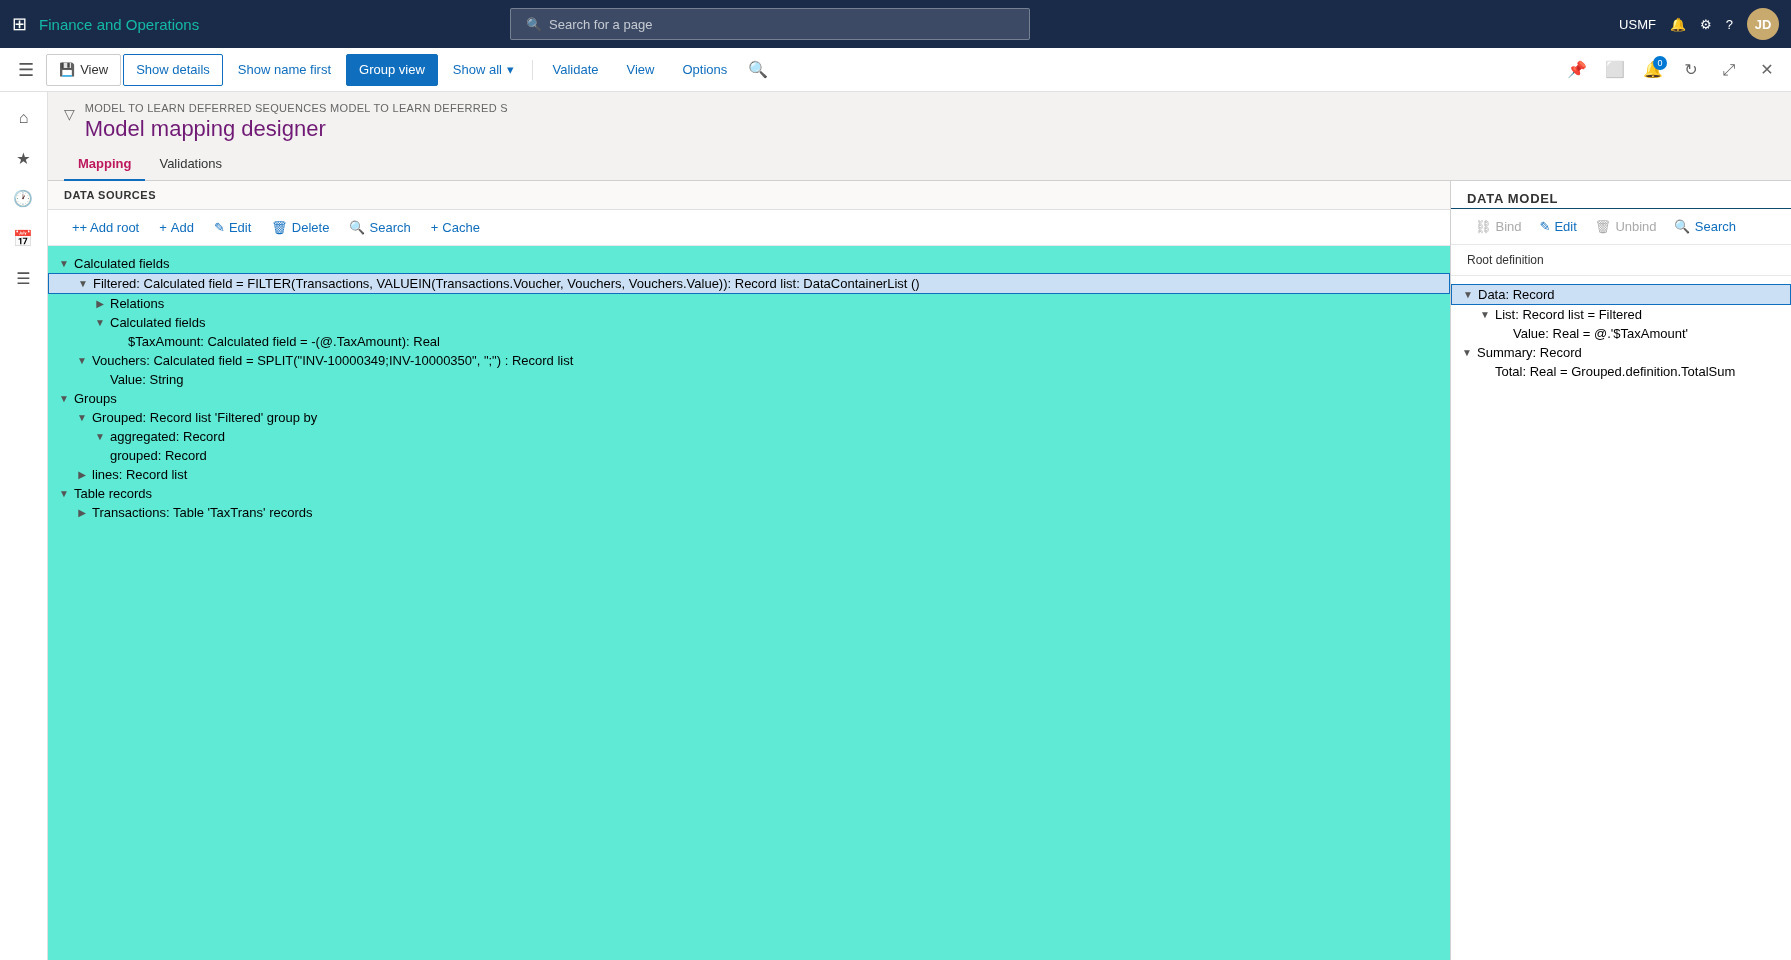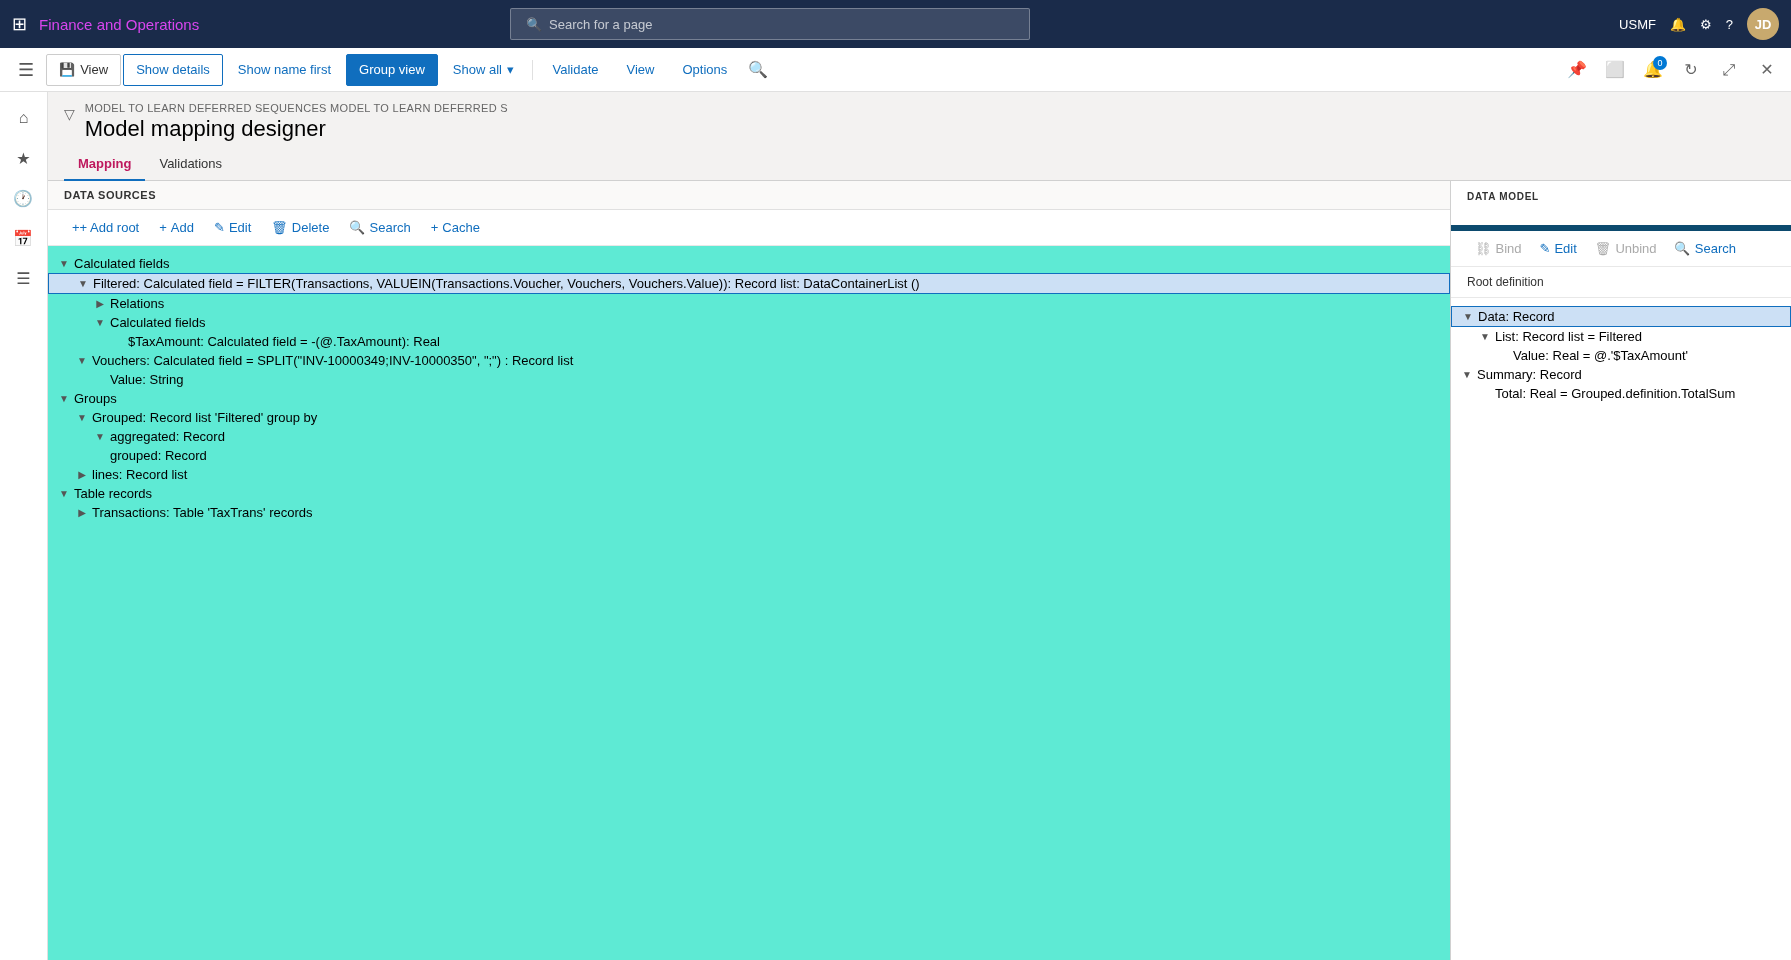--- a/index.html
+++ b/index.html
@@ -8,21 +8,21 @@
     
     .top-nav {
       background: #1a2b4a;
       height: 48px;
       display: flex;
       align-items: center;
       padding: 0 12px;
       gap: 8px;
     }
     .top-nav-grid-icon { color: #fff; font-size: 18px; cursor: pointer; margin-right: 4px; }
-    .top-nav-title { color: #d946ef; font-size: 15px; font-weight: 500; margin-right: 12px; }
+    .top-nav-title { color: #14b8a6; font-size: 15px; font-weight: 500; margin-right: 12px; }
     .top-nav-search {
       flex: 1;
       max-width: 520px;
       background: rgba(255,255,255,0.15);
       border: 1px solid rgba(255,255,255,0.3);
       border-radius: 2px;
       display: flex;
       align-items: center;
       padding: 0 10px;
       height: 32px;
@@ -93,21 +93,21 @@
     .page-header {
       background: #f3f2f1;
       padding: 10px 16px 6px 16px;
       display: flex;
       align-items: flex-start;
       gap: 10px;
     }
     .page-header-icon { color: #666; margin-top: 4px; font-size: 14px; }
     .page-header-text {}
     .breadcrumb { font-size: 11px; color: #666; text-transform: uppercase; letter-spacing: 0.3px; margin-bottom: 2px; }
-    .page-title { font-size: 22px; font-weight: 300; color: #000000; }
+    .page-title { font-size: 22px; font-weight: 300; color: #701a75; }
 
     
     .tabs-bar {
       padding: 0 16px;
       background: #f3f2f1;
       display: flex;
       border-bottom: 1px solid #d0d0d0;
       margin-bottom: 0;
     }
     .tab-item {
@@ -193,27 +193,27 @@
 
     
     .right-panel {
       width: 340px;
       display: flex;
       flex-direction: column;
       overflow: hidden;
       background: #fff;
     }
     .right-panel-header {
-      padding: 10px 16px 23px 16px;
-      font-size: 10px;
+      padding: 10px 16px 2px 16px;
+      font-size: 13px;
       font-weight: 700;
       color: #333;
       text-transform: uppercase;
       letter-spacing: 0.7px;
-      border-bottom: 6px solid #0c4a6e;
+      border-bottom: 1px solid #0c4a6e;
     }
     .right-panel-toolbar {
       display: flex;
       align-items: center;
       padding: 6px 16px;
       gap: 2px;
       border-bottom: 1px solid #e8e8e8;
     }
     .right-tool-btn {
       display: flex;

